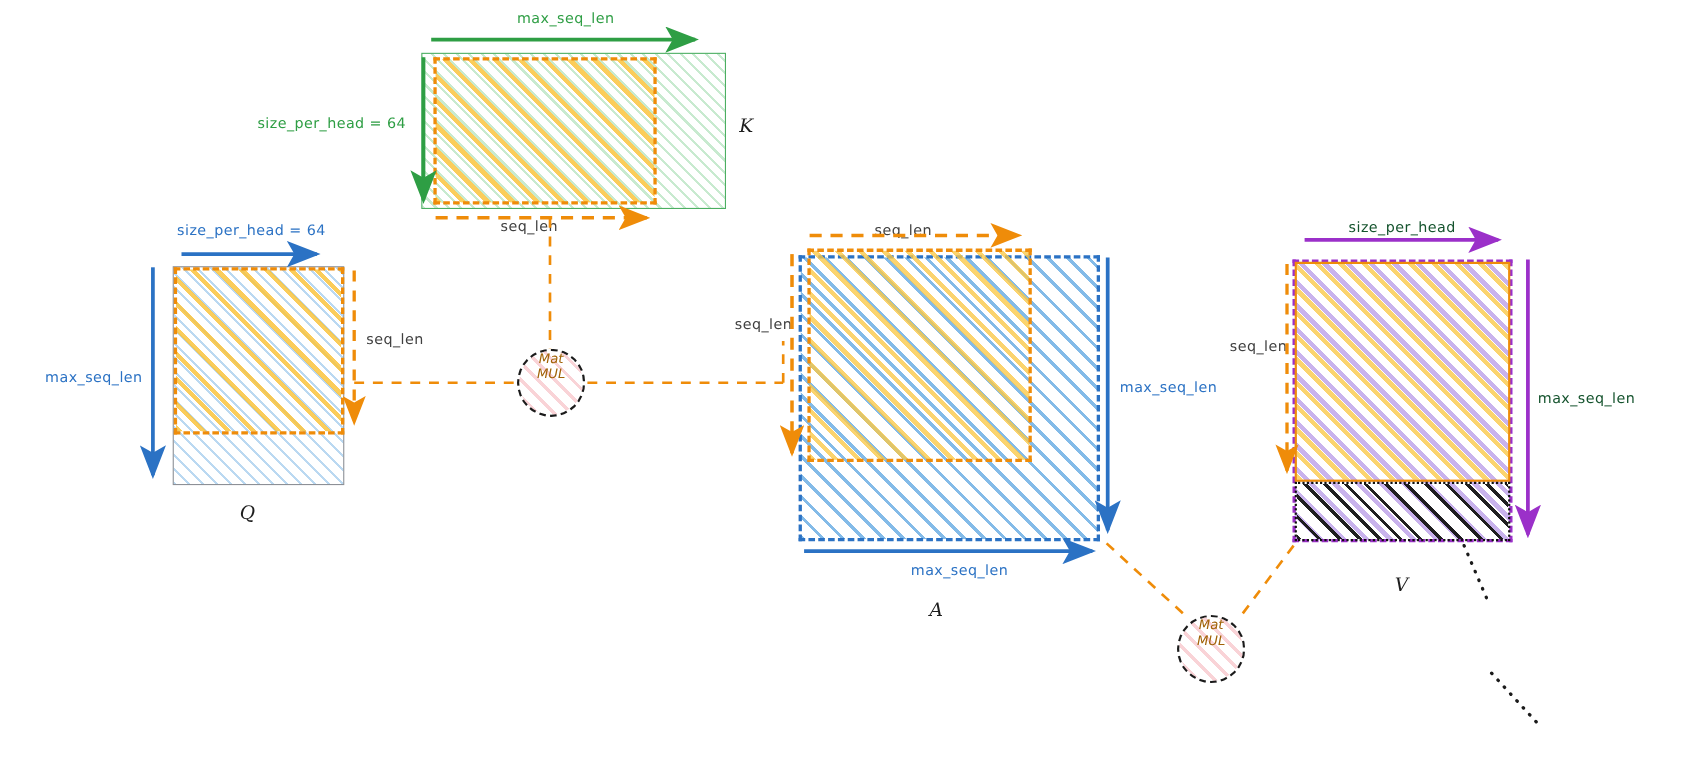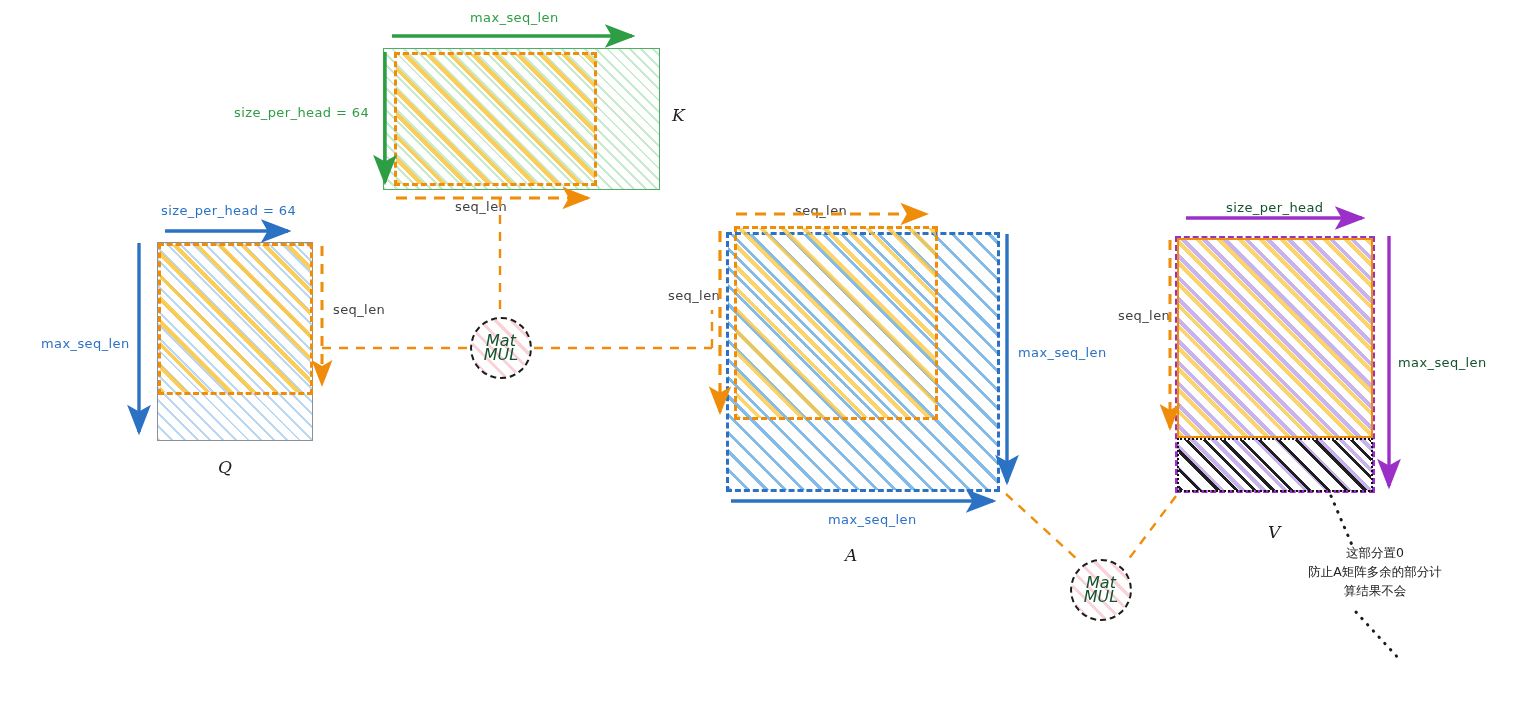--- a/index.html
+++ b/index.html
@@ -40,22 +40,22 @@
   .b-orange-solid{border:2.6px solid #ef8c09;}
   .d-orange{border:3px dashed #ef8c09;}
   .d-blue{border:3px dashed #2b72c4;}
   .d-purple{border:3px dashed #9b30c9;}
   .d-black{border:2.6px dotted #111;}
 
   svg.ov{position:absolute;left:0;top:0;width:1533px;height:710px;overflow:visible;pointer-events:none;}
 
   .mm{position:absolute;width:62px;height:62px;border-radius:50%;
       border:2.4px dashed #1b1b1b;box-sizing:border-box;
-      display:flex;flex-direction:column;align-items:center;justify-content:center;
-      color:#14532d;font-size:16px;line-height:14px;font-style:italic;background:#fff;}
+      display:flex;flex-direction:column;align-items:center;justify-content:flex-start;
+      color:#a16207;font-size:12px;line-height:14px;font-style:italic;background:#fff;}
   .mm span{position:relative;z-index:2;}
   .mm .fill{position:absolute;inset:0;border-radius:50%;z-index:1;}
 </style>
 </head>
 <body>
 
 <div id="stage">
 
   <div class="box b-green h-green" style="left:383px;top:48px;width:277px;height:142px;"></div>
 
@@ -163,19 +163,14 @@
     <span>Mat</span>
     <span>MUL</span>
   </div>
 
   <div class="mm" style="left:1070px;top:559px;">
     <div class="fill h-pink"></div>
     <span>Mat</span>
     <span>MUL</span>
   </div>
 
-  <div class="cn" style="left:1280px;top:543px;width:190px;">
-    <div>这部分置0</div>
-    <div>防止A矩阵多余的部分计</div>
-    <div>算结果不会</div>
-  </div>
 
 </div>
 
 </body></html>

